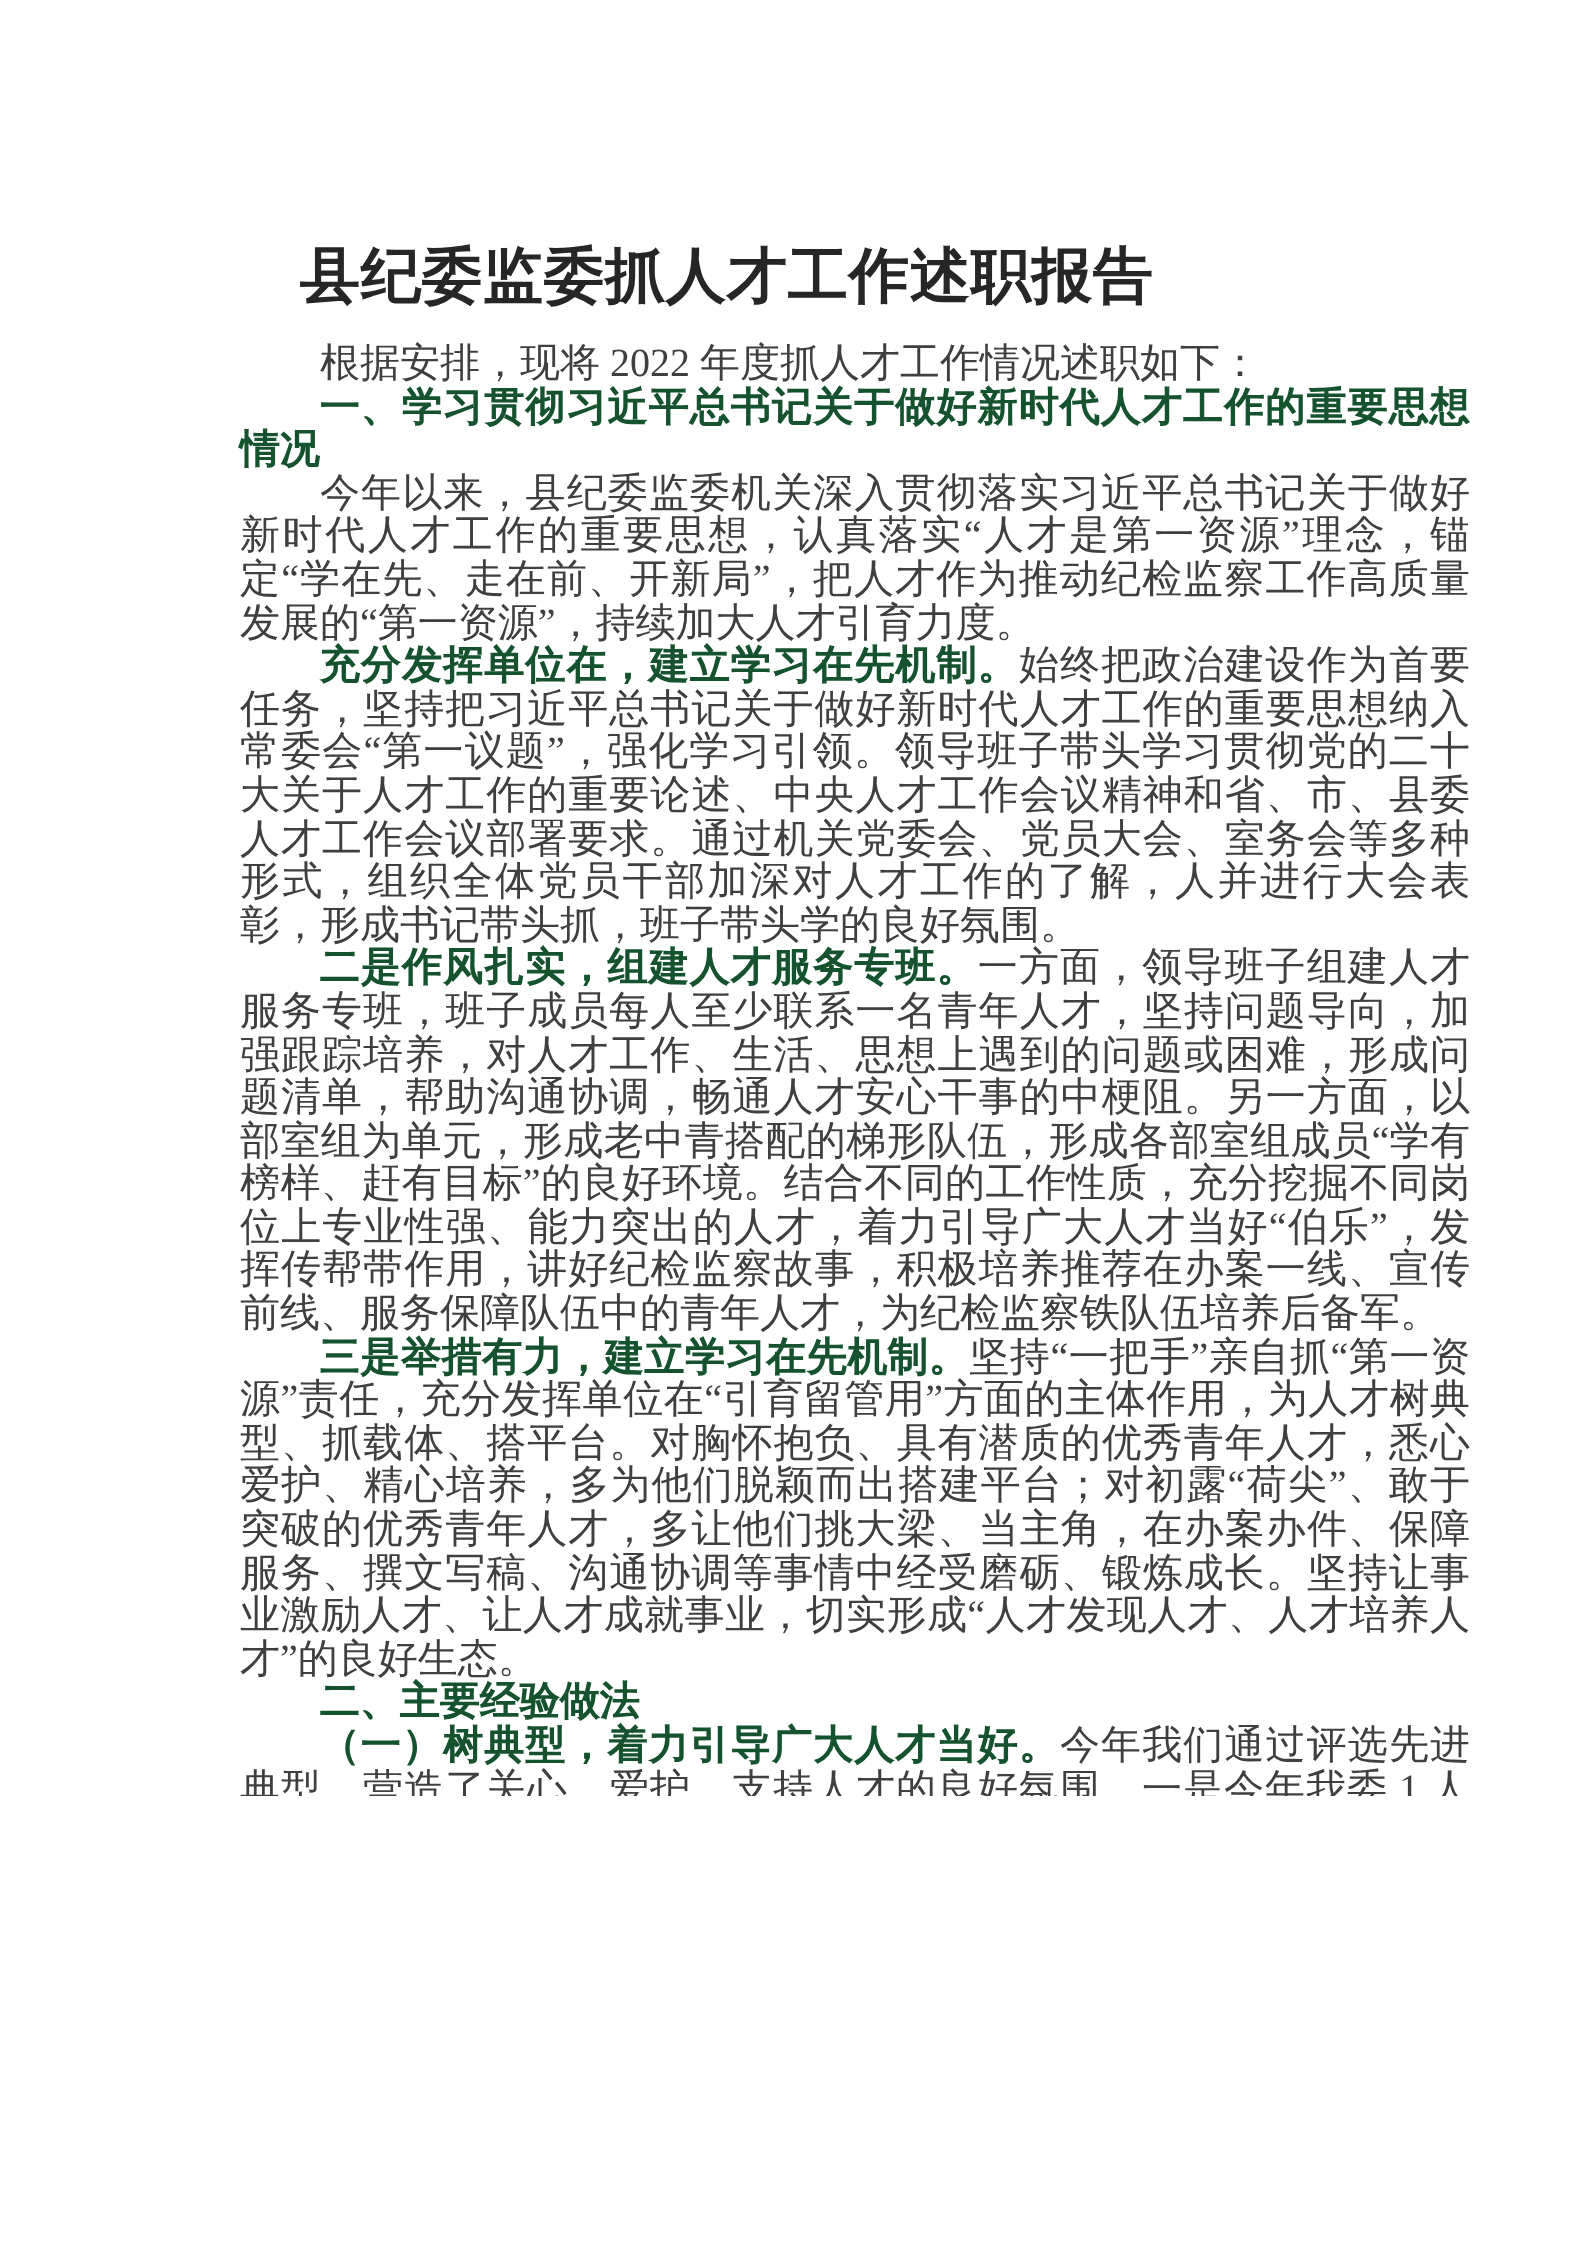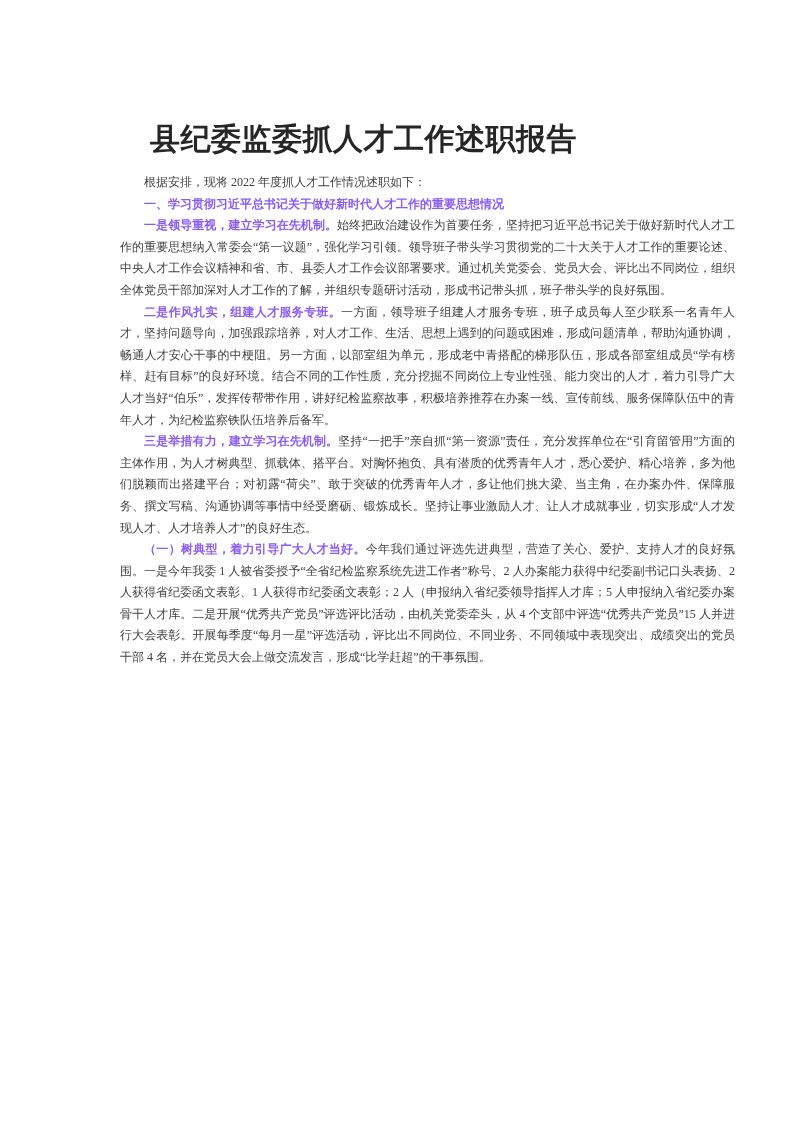--- a/index.html
+++ b/index.html
@@ -23,50 +23,52 @@
     margin: 0 0 16px 30px;
     font-family: "Liberation Sans", "DejaVu Sans", sans-serif;
     font-weight: 700;
     font-size: 30px;
     line-height: 34px;
     color: #262626;
     letter-spacing: 0.5px;
   }
   .para {
     margin: 0;
-    font-size: 12px;
+    font-size: 20px;
     line-height: 21.6px;
     color: #3f3f3f;
     text-align: justify;
     text-justify: inter-ideograph;
     text-indent: 2em;
     word-break: break-all;
   }
   .para .lead {
     font-weight: 700;
-    color: #8b5cf6;
+    color: #14532d;
   }
 </style>
 </head>
 <body>
 
 <div class="page">
   <div class="content">
 
     <h1 class="doc-title">县纪委监委抓人才工作述职报告</h1>
 
     <p class="para"><span class="lead"></span><span>根据安排，现将 2022 年度抓人才工作情况述职如下：</span></p>
 
     <p class="para"><span class="lead">一、学习贯彻习近平总书记关于做好新时代人才工作的重要思想情况</span><span></span></p>
 
+    <p class="para"><span class="lead"></span><span>今年以来，县纪委监委机关深入贯彻落实习近平总书记关于做好新时代人才工作的重要思想，认真落实“人才是第一资源”理念，锚定“学在先、走在前、开新局”，把人才作为推动纪检监察工作高质量发展的“第一资源”，持续加大人才引育力度。</span></p>
 
-    <p class="para"><span class="lead">一是领导重视，建立学习在先机制。</span><span>始终把政治建设作为首要任务，坚持把习近平总书记关于做好新时代人才工作的重要思想纳入常委会“第一议题”，强化学习引领。领导班子带头学习贯彻党的二十大关于人才工作的重要论述、中央人才工作会议精神和省、市、县委人才工作会议部署要求。通过机关党委会、党员大会、评比出不同岗位，组织全体党员干部加深对人才工作的了解，并组织专题研讨活动，形成书记带头抓，班子带头学的良好氛围。</span></p>
+    <p class="para"><span class="lead">充分发挥单位在，建立学习在先机制。</span><span>始终把政治建设作为首要任务，坚持把习近平总书记关于做好新时代人才工作的重要思想纳入常委会“第一议题”，强化学习引领。领导班子带头学习贯彻党的二十大关于人才工作的重要论述、中央人才工作会议精神和省、市、县委人才工作会议部署要求。通过机关党委会、党员大会、室务会等多种形式，组织全体党员干部加深对人才工作的了解，人并进行大会表彰，形成书记带头抓，班子带头学的良好氛围。</span></p>
 
     <p class="para"><span class="lead">二是作风扎实，组建人才服务专班。</span><span>一方面，领导班子组建人才服务专班，班子成员每人至少联系一名青年人才，坚持问题导向，加强跟踪培养，对人才工作、生活、思想上遇到的问题或困难，形成问题清单，帮助沟通协调，畅通人才安心干事的中梗阻。另一方面，以部室组为单元，形成老中青搭配的梯形队伍，形成各部室组成员“学有榜样、赶有目标”的良好环境。结合不同的工作性质，充分挖掘不同岗位上专业性强、能力突出的人才，着力引导广大人才当好“伯乐”，发挥传帮带作用，讲好纪检监察故事，积极培养推荐在办案一线、宣传前线、服务保障队伍中的青年人才，为纪检监察铁队伍培养后备军。</span></p>
 
     <p class="para"><span class="lead">三是举措有力，建立学习在先机制。</span><span>坚持“一把手”亲自抓“第一资源”责任，充分发挥单位在“引育留管用”方面的主体作用，为人才树典型、抓载体、搭平台。对胸怀抱负、具有潜质的优秀青年人才，悉心爱护、精心培养，多为他们脱颖而出搭建平台；对初露“荷尖”、敢于突破的优秀青年人才，多让他们挑大梁、当主角，在办案办件、保障服务、撰文写稿、沟通协调等事情中经受磨砺、锻炼成长。坚持让事业激励人才、让人才成就事业，切实形成“人才发现人才、人才培养人才”的良好生态。</span></p>
 
+    <p class="para"><span class="lead">二、主要经验做法</span><span></span></p>
 
 
     <p class="para"><span class="lead">（一）树典型，着力引导广大人才当好。</span><span>今年我们通过评选先进典型，营造了关心、爱护、支持人才的良好氛围。一是今年我委 1 人被省委授予“全省纪检监察系统先进工作者”称号、2 人办案能力获得中纪委副书记口头表扬、2 人获得省纪委函文表彰、1 人获得市纪委函文表彰；2 人（申报纳入省纪委领导指挥人才库；5 人申报纳入省纪委办案骨干人才库。二是开展“优秀共产党员”评选评比活动，由机关党委牵头，从 4 个支部中评选“优秀共产党员”15 人并进行大会表彰。开展每季度“每月一星”评选活动，评比出不同岗位、不同业务、不同领域中表现突出、成绩突出的党员干部 4 名，并在党员大会上做交流发言，形成“比学赶超”的干事氛围。</span></p>
 
   </div>
 </div>
 
 </body></html>

